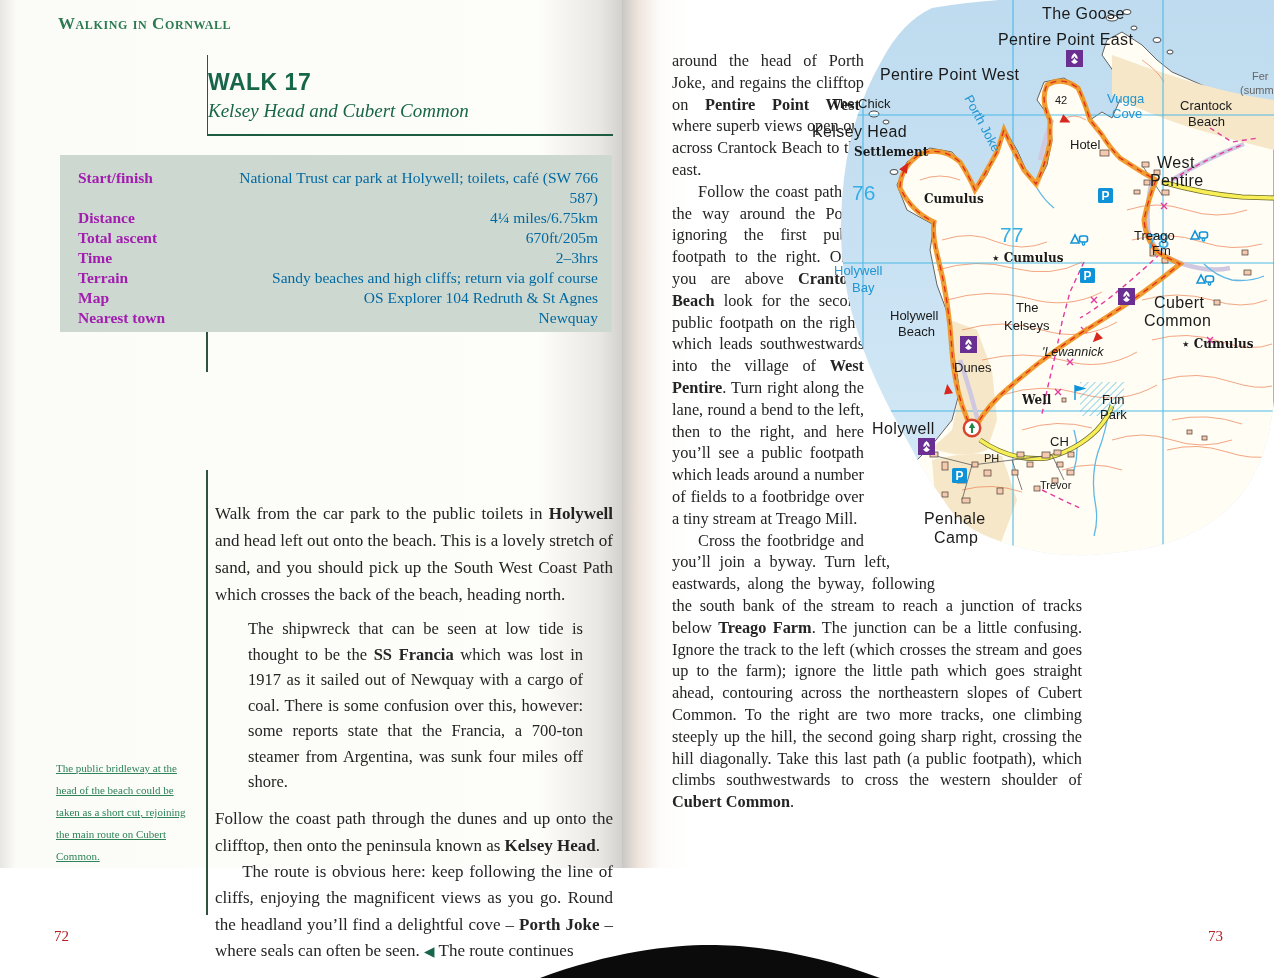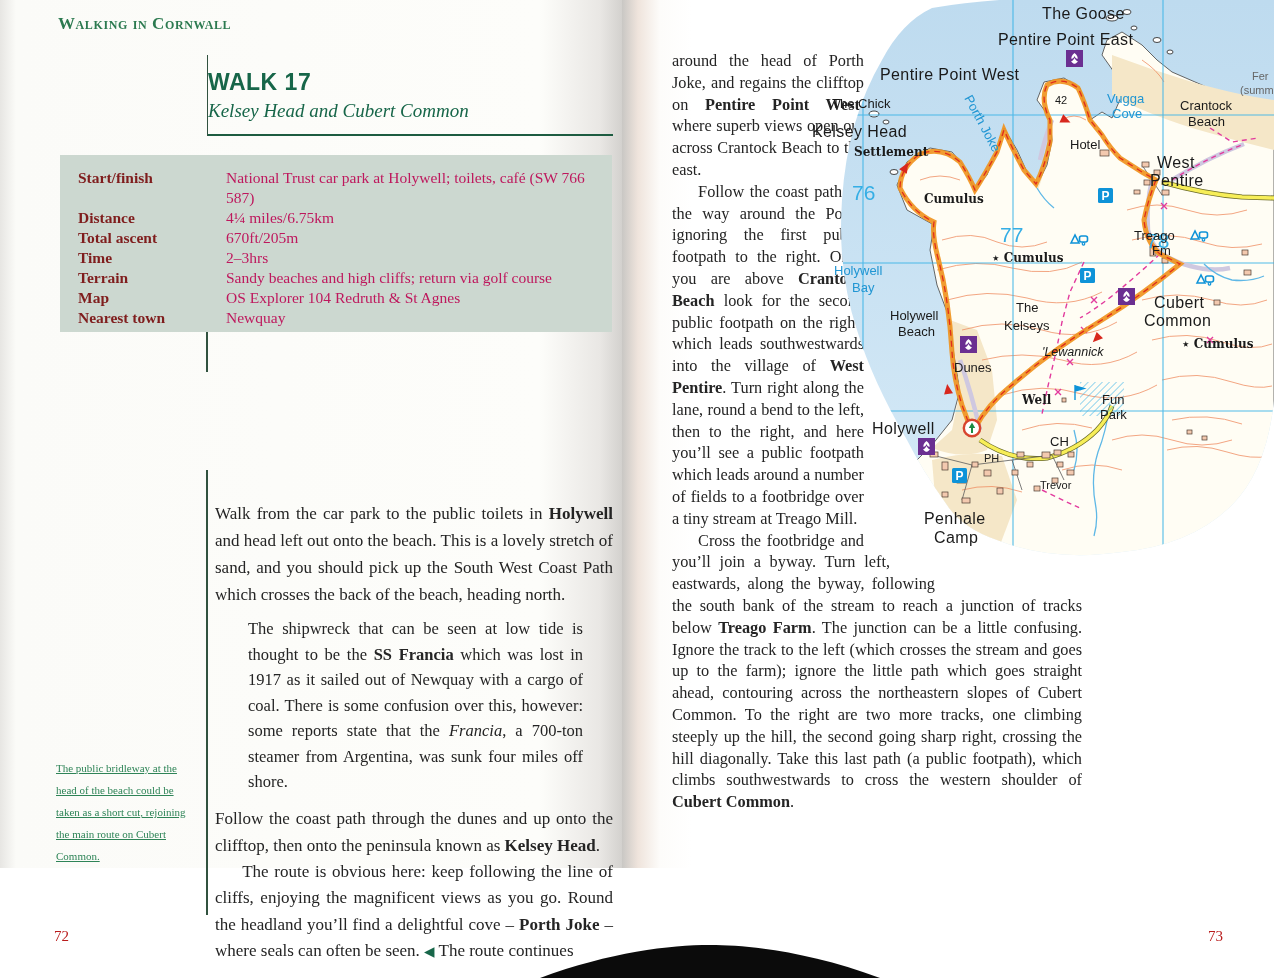--- a/index.html
+++ b/index.html
@@ -21,22 +21,22 @@
   .walk-head{position:absolute;left:207px;top:55px;width:405px;text-align:left;
     border-left:1.5px solid #31523f;padding-bottom:0;}
   .walk-title{margin:14px 0 4px 0;font-family:"Liberation Sans",sans-serif;
     font-size:23px;font-weight:bold;color:#176649;letter-spacing:.5px;}
   .walk-subtitle{margin:0 0 12px 0;font-size:19px;font-style:italic;color:#176649;font-weight:normal;}
   .head-rule{height:0;border-top:2.5px solid #1d5c41;}
 
   .info-box{position:absolute;left:60px;top:155px;width:552px;height:177px;box-sizing:border-box;
     background:#ccd8d0;padding:13px 14px 10px 18px;font-size:15.5px;line-height:20px;}
   .ib-row{display:flex;}
-  .ib-label{width:148px;flex:0 0 148px;font-weight:bold;color:#7f1d1d;}
-  .ib-value{flex:1;color:#be185d;}
+  .ib-label{width:148px;flex:0 0 148px;font-weight:bold;color:#a21caf;}
+  .ib-value{flex:1;color:#0369a1;text-align:right;}
 
   .vr{position:absolute;left:206px;width:1.5px;background:#31523f;}
   .vr-a{top:332px;height:40px;}
   .vr-b{top:470px;height:445px;}
 
   .intro{position:absolute;left:72px;top:372px;width:540px;
     font-size:16.5px;line-height:22px;text-align:justify;color:#242424;}
 
   .body-col{position:absolute;left:215px;top:500px;width:398px;
     font-size:17px;line-height:27px;text-align:justify;color:#242424;}
@@ -46,21 +46,21 @@
   .p-route{line-height:26.5px;}
 
   .margin-note{position:absolute;left:56px;top:757px;width:141px;text-align:left;
     color:#2e8457;font-size:11px;line-height:22px;text-decoration:underline;}
 
   .pn{position:absolute;top:928px;font-size:15px;color:#b91c1c;}
   .pn-left{left:54px;}
   .pn-right{left:1208px;}
 
   .b{font-weight:bold;}
-  .i{font-style:italic;}
+  .i{}
   .marker{color:#176649;font-size:.8em;}
 
   
   .rp-text{position:absolute;left:672px;top:50px;width:410px;
     font-size:16.3px;line-height:21.8px;text-align:justify;color:#242424;z-index:1;}
   .rp-text p{margin:0;}
   .sp{float:right;clear:right;}
   .sp-a{width:218px;height:495px;}
   .sp-b{width:192px;height:23px;}
   .sp-c{width:147px;height:23px;}

